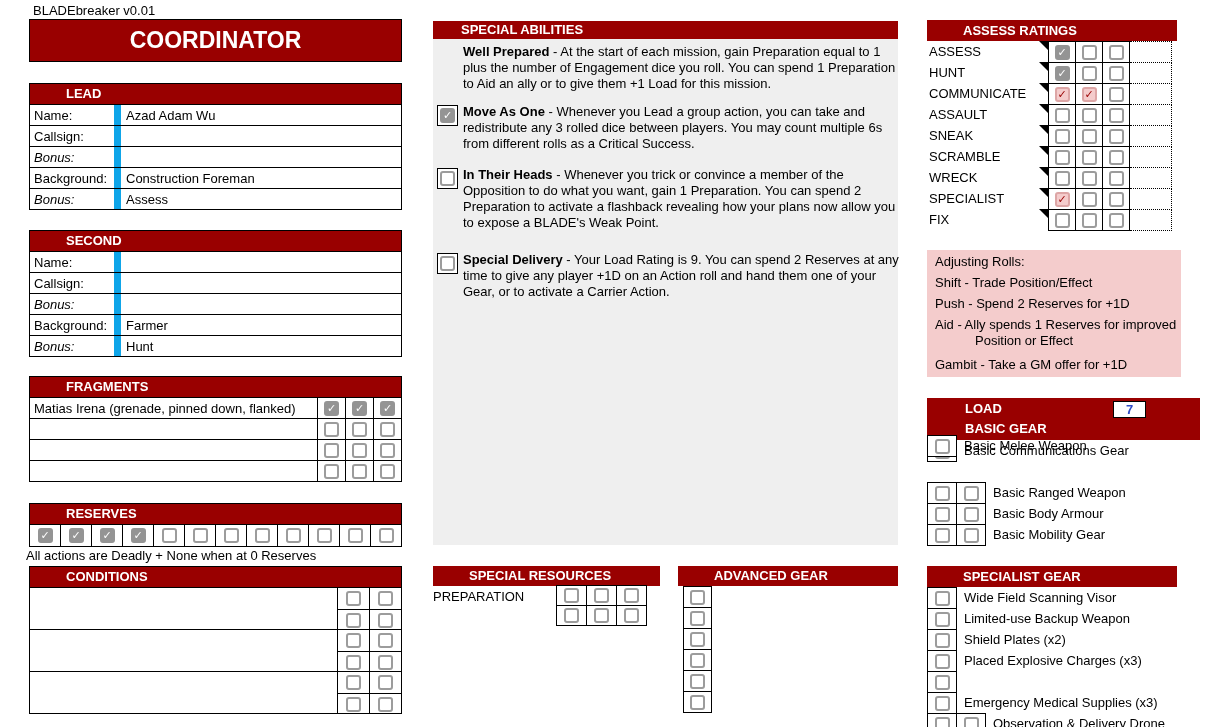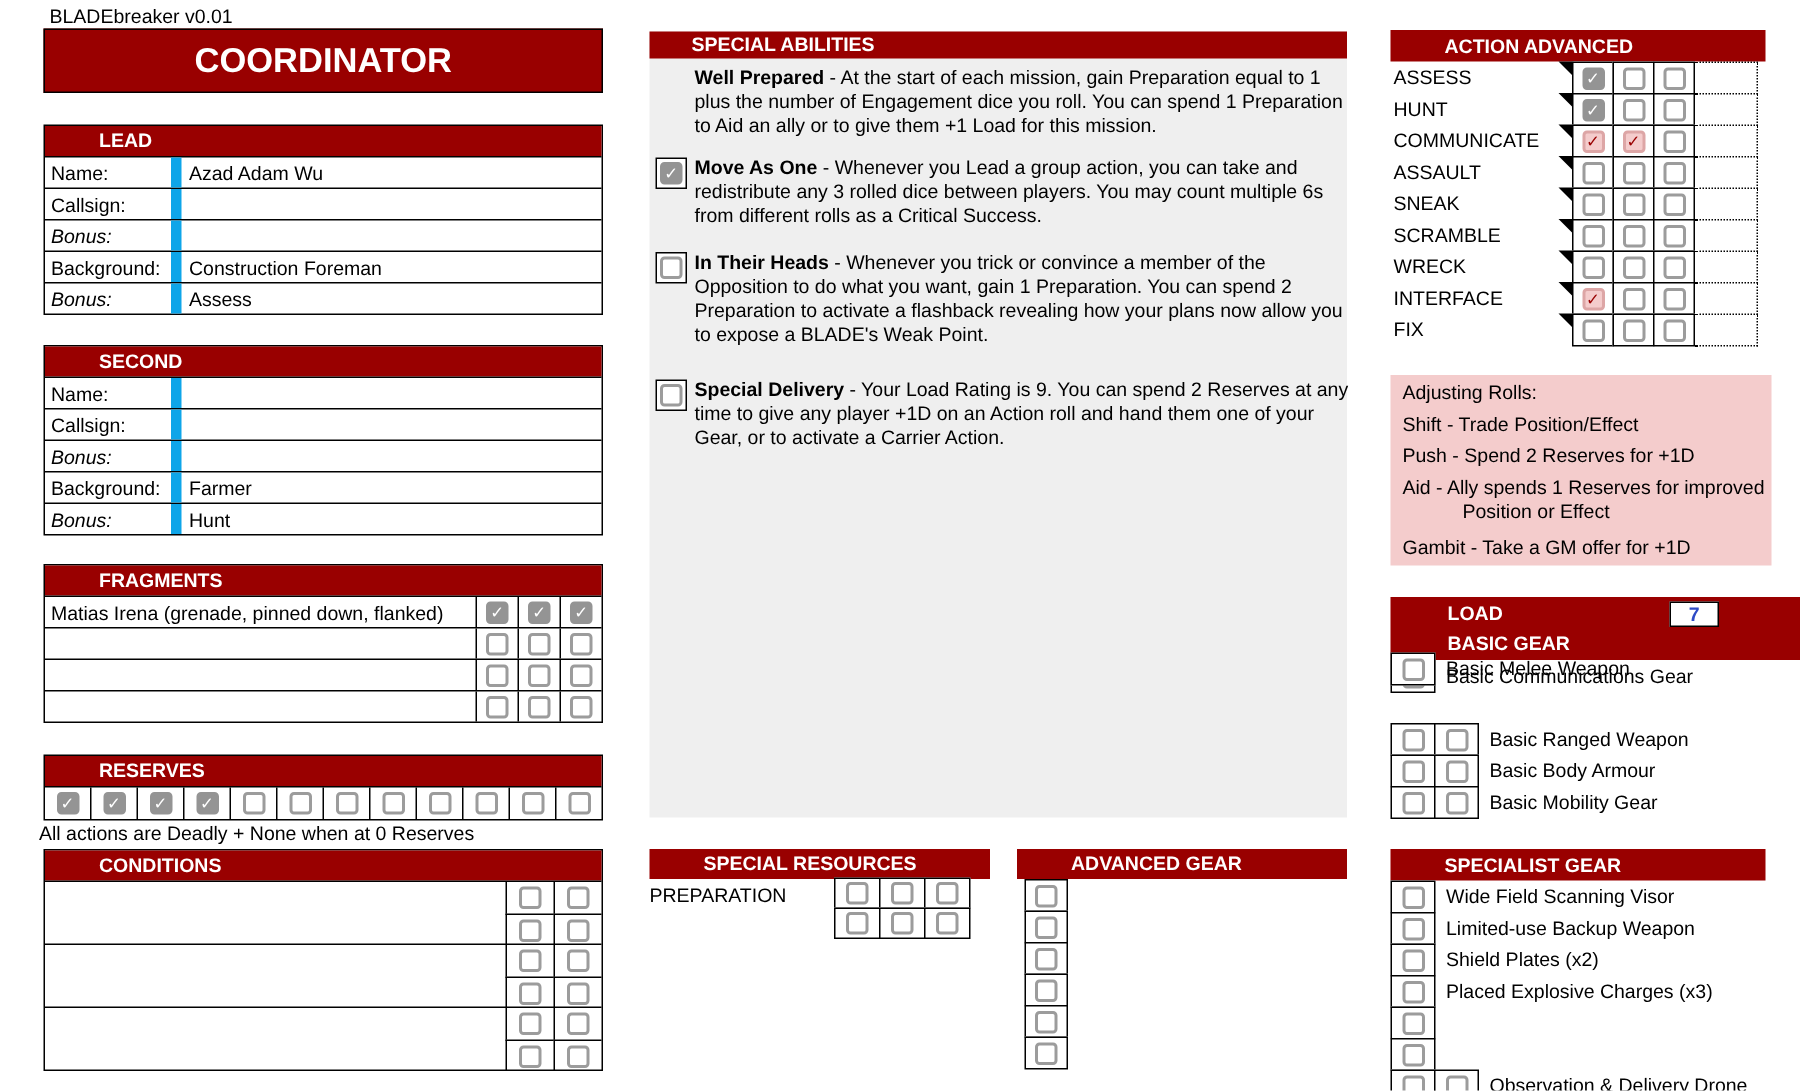--- a/index.html
+++ b/index.html
@@ -353,21 +353,21 @@
 <div class="abs cell" style="left:683px;top:649px;width:29px;height:22px;">
     <span class="cb"></span>
   </div>
 <div class="abs cell" style="left:683px;top:670px;width:29px;height:22px;">
     <span class="cb"></span>
   </div>
 <div class="abs cell" style="left:683px;top:691px;width:29px;height:22px;">
     <span class="cb"></span>
   </div>
 
-<div class="abs bar" style="left:927px;top:20px;width:250px;height:21px;line-height:21px;">ACTION ADVANCED</div>
+<div class="abs bar" style="left:927px;top:20px;width:250px;height:21px;line-height:21px;">ASSESS RATINGS</div>
 
 <div class="ar-label" style="top:41px;">ASSESS</div>
 <div class="ar-tri" style="top:41px;"></div>
 <div class="ar-cell cell state-gray" style="left:1048px;top:41px;">
     <span class="cb"></span>
   </div>
 <div class="ar-cell cell" style="left:1075px;top:41px;">
     <span class="cb"></span>
   </div>
 <div class="ar-cell cell" style="left:1102px;top:41px;">
@@ -446,21 +446,21 @@
     <span class="cb"></span>
   </div>
 <div class="ar-cell cell" style="left:1075px;top:167px;">
     <span class="cb"></span>
   </div>
 <div class="ar-cell cell" style="left:1102px;top:167px;">
     <span class="cb"></span>
   </div>
 <div class="ar-dot" style="top:167px;"></div>
 
-<div class="ar-label" style="top:188px;">INTERFACE</div>
+<div class="ar-label" style="top:188px;">SPECIALIST</div>
 <div class="ar-tri" style="top:188px;"></div>
 <div class="ar-cell cell state-red" style="left:1048px;top:188px;">
     <span class="cb"></span>
   </div>
 <div class="ar-cell cell" style="left:1075px;top:188px;">
     <span class="cb"></span>
   </div>
 <div class="ar-cell cell" style="left:1102px;top:188px;">
     <span class="cb"></span>
   </div>
@@ -562,20 +562,21 @@
 </div>
 <div class="gear-row" style="top:671px;">
   <div class="gear-cell cell">
       <span class="cb"></span>
     </div>
 </div>
 <div class="gear-row" style="top:692px;">
   <div class="gear-cell cell">
       <span class="cb"></span>
     </div>
+  <span class="gear-label">Emergency Medical Supplies (x3)</span>
 </div>
 <div class="gear-row" style="top:713px;">
   <div class="gear-cell cell">
       <span class="cb"></span>
     </div>
   <div class="gear-cell cell">
       <span class="cb"></span>
     </div>
   <span class="gear-label">Observation &amp; Delivery Drone</span>
 </div>

